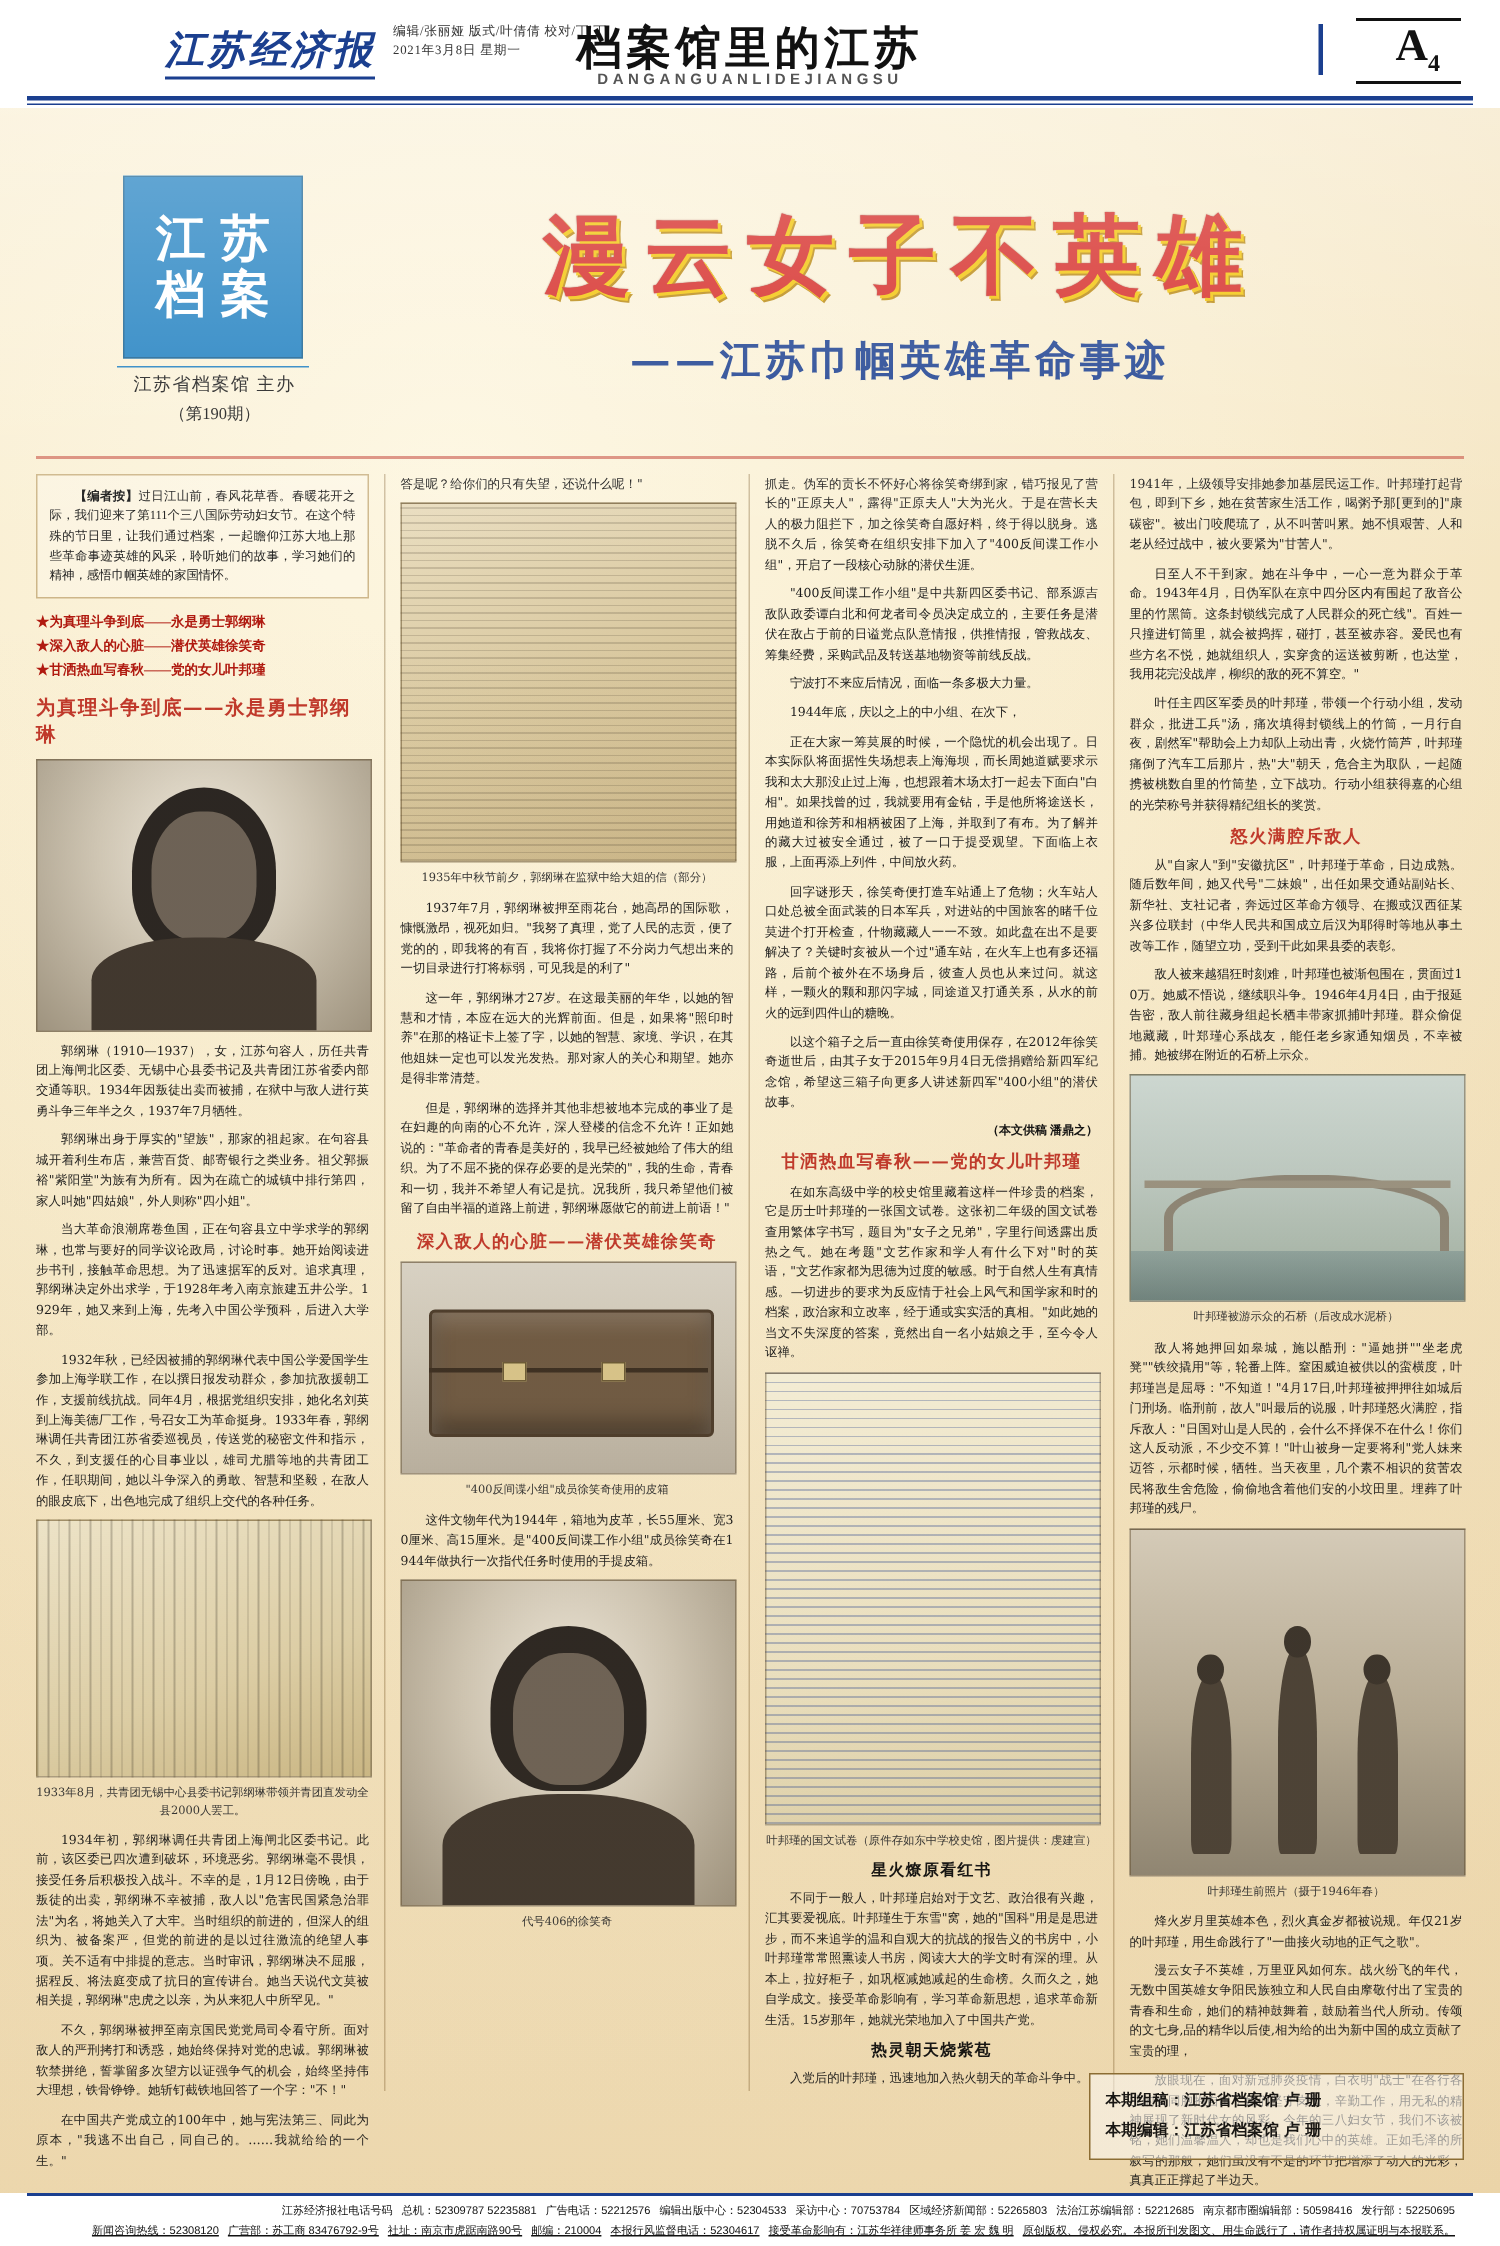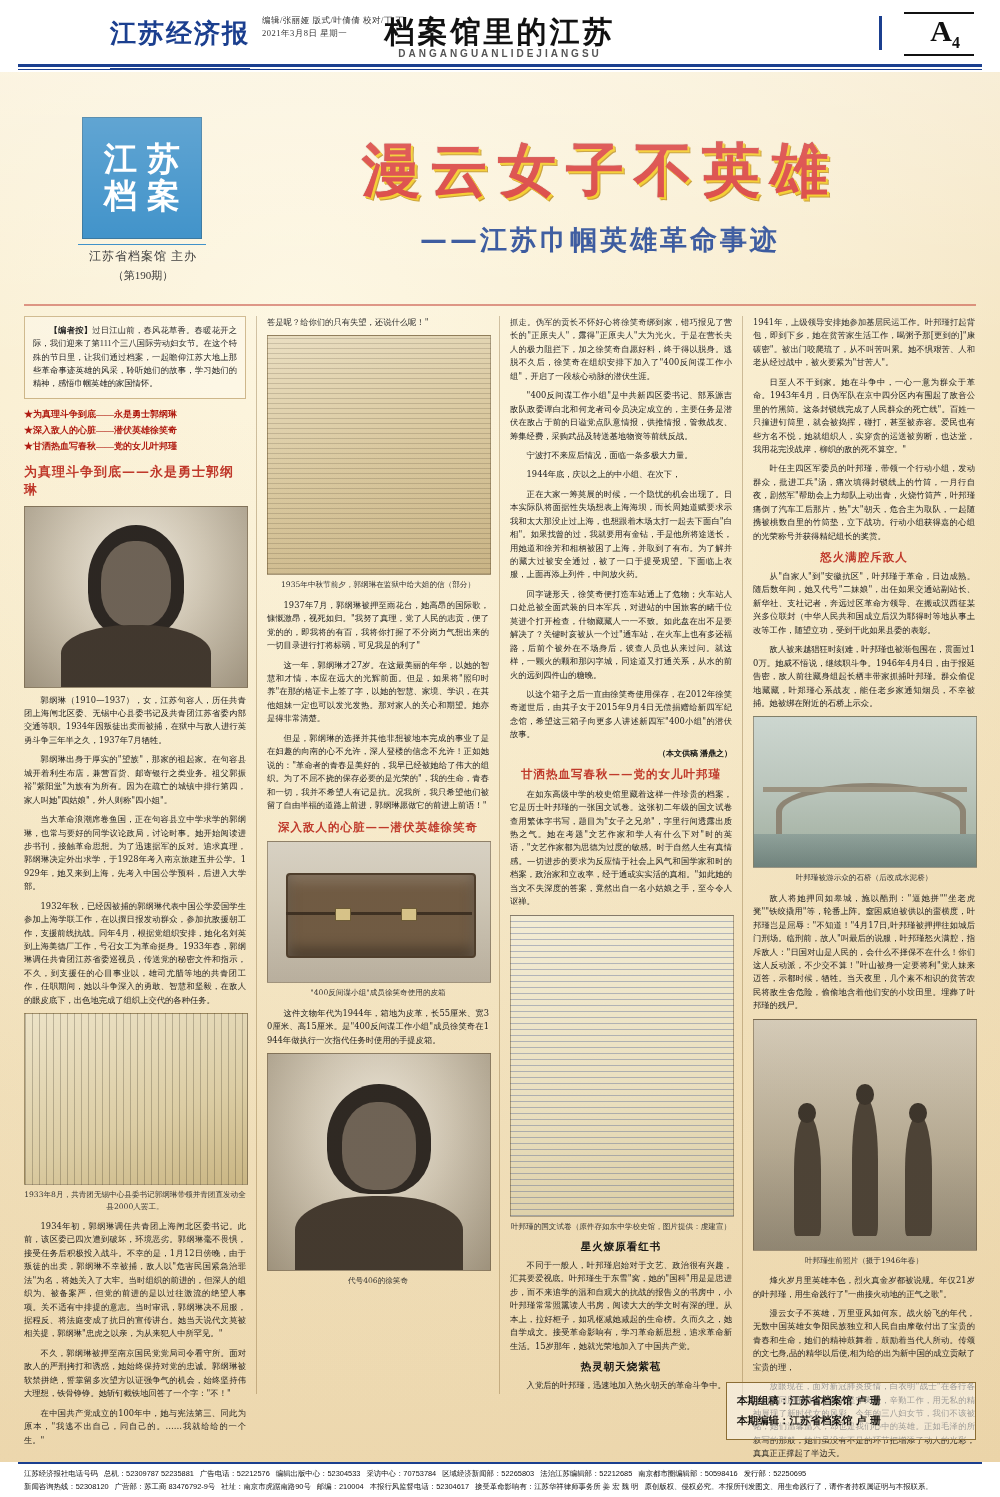--- a/index.html
+++ b/index.html
@@ -15,21 +15,21 @@
   
   .masthead{position:absolute;left:0;top:0;width:1000px;height:68px;background:#fff;}
   .mh-rule{position:absolute;left:18px;right:18px;top:64px;height:3px;background:#1b3f8f;}
   .mh-rule2{position:absolute;left:18px;right:18px;top:69px;height:1px;background:#1b3f8f;}
   .paper-name{
     position:absolute;left:110px;top:16px;
     font-family:"DejaVu Serif", serif;
     font-size:26px;font-weight:bold;color:#1b3f8f;letter-spacing:2px;
     white-space:nowrap;
   }
-  .paper-name .wrap{border-bottom:2px solid #1b3f8f;padding-bottom:20px;}
+  .paper-name .wrap{border-bottom:2px solid #1b3f8f;padding-bottom:2px;font-style:italic;}
   .mh-credits{position:absolute;left:262px;top:14px;font-size:8.5px;color:#333;line-height:1.5;white-space:nowrap;}
   .mh-credits div{letter-spacing:.5px;}
   .section-title{
     position:absolute;left:0;right:0;top:12px;text-align:center;
     font-family:"DejaVu Serif", serif;
     font-size:30px;font-weight:bold;color:#111;letter-spacing:3px;
   }
   .section-pinyin{
     position:absolute;left:0;right:0;top:48px;text-align:center;
     font-size:10px;font-weight:bold;color:#555;letter-spacing:3px;
@@ -169,23 +169,23 @@
   .credit-box{
     position:absolute;right:24px;bottom:22px;width:228px;
     border:1px solid #8a6c33;background:rgba(255,255,255,.55);
     padding:8px 10px;
   }
   .credit-box div{font-size:10.5px;font-weight:bold;color:#111;line-height:1.9;font-family:"DejaVu Serif",serif;}
 
   
   .footbar{position:absolute;left:0;bottom:0;width:1000px;height:35px;background:#fff;}
   .footbar .line{position:absolute;left:18px;right:18px;top:0;height:2px;background:#1b3f8f;}
-  .foot-row{position:absolute;left:24px;right:24px;font-size:7.4px;color:#111;display:flex;justify-content:flex-start;font-family:"Liberation Sans",sans-serif;white-space:nowrap;}
+  .foot-row{position:absolute;left:24px;right:24px;font-size:7.4px;color:#111;display:flex;justify-content:flex-end;font-family:"Liberation Sans",sans-serif;white-space:nowrap;}
   .foot-row.r1{top:7px;}
-  .foot-row.r2{top:20px;}
+  .foot-row.r2{top:20px;text-decoration:underline;}
   .foot-row span{margin-right:6px;}
 </style>
 </head>
 <body>
 
 <div class="page">
 
   <div class="masthead">
     <div class="paper-name"><span class="wrap">江苏经济报</span></div>
     <div class="mh-credits">

